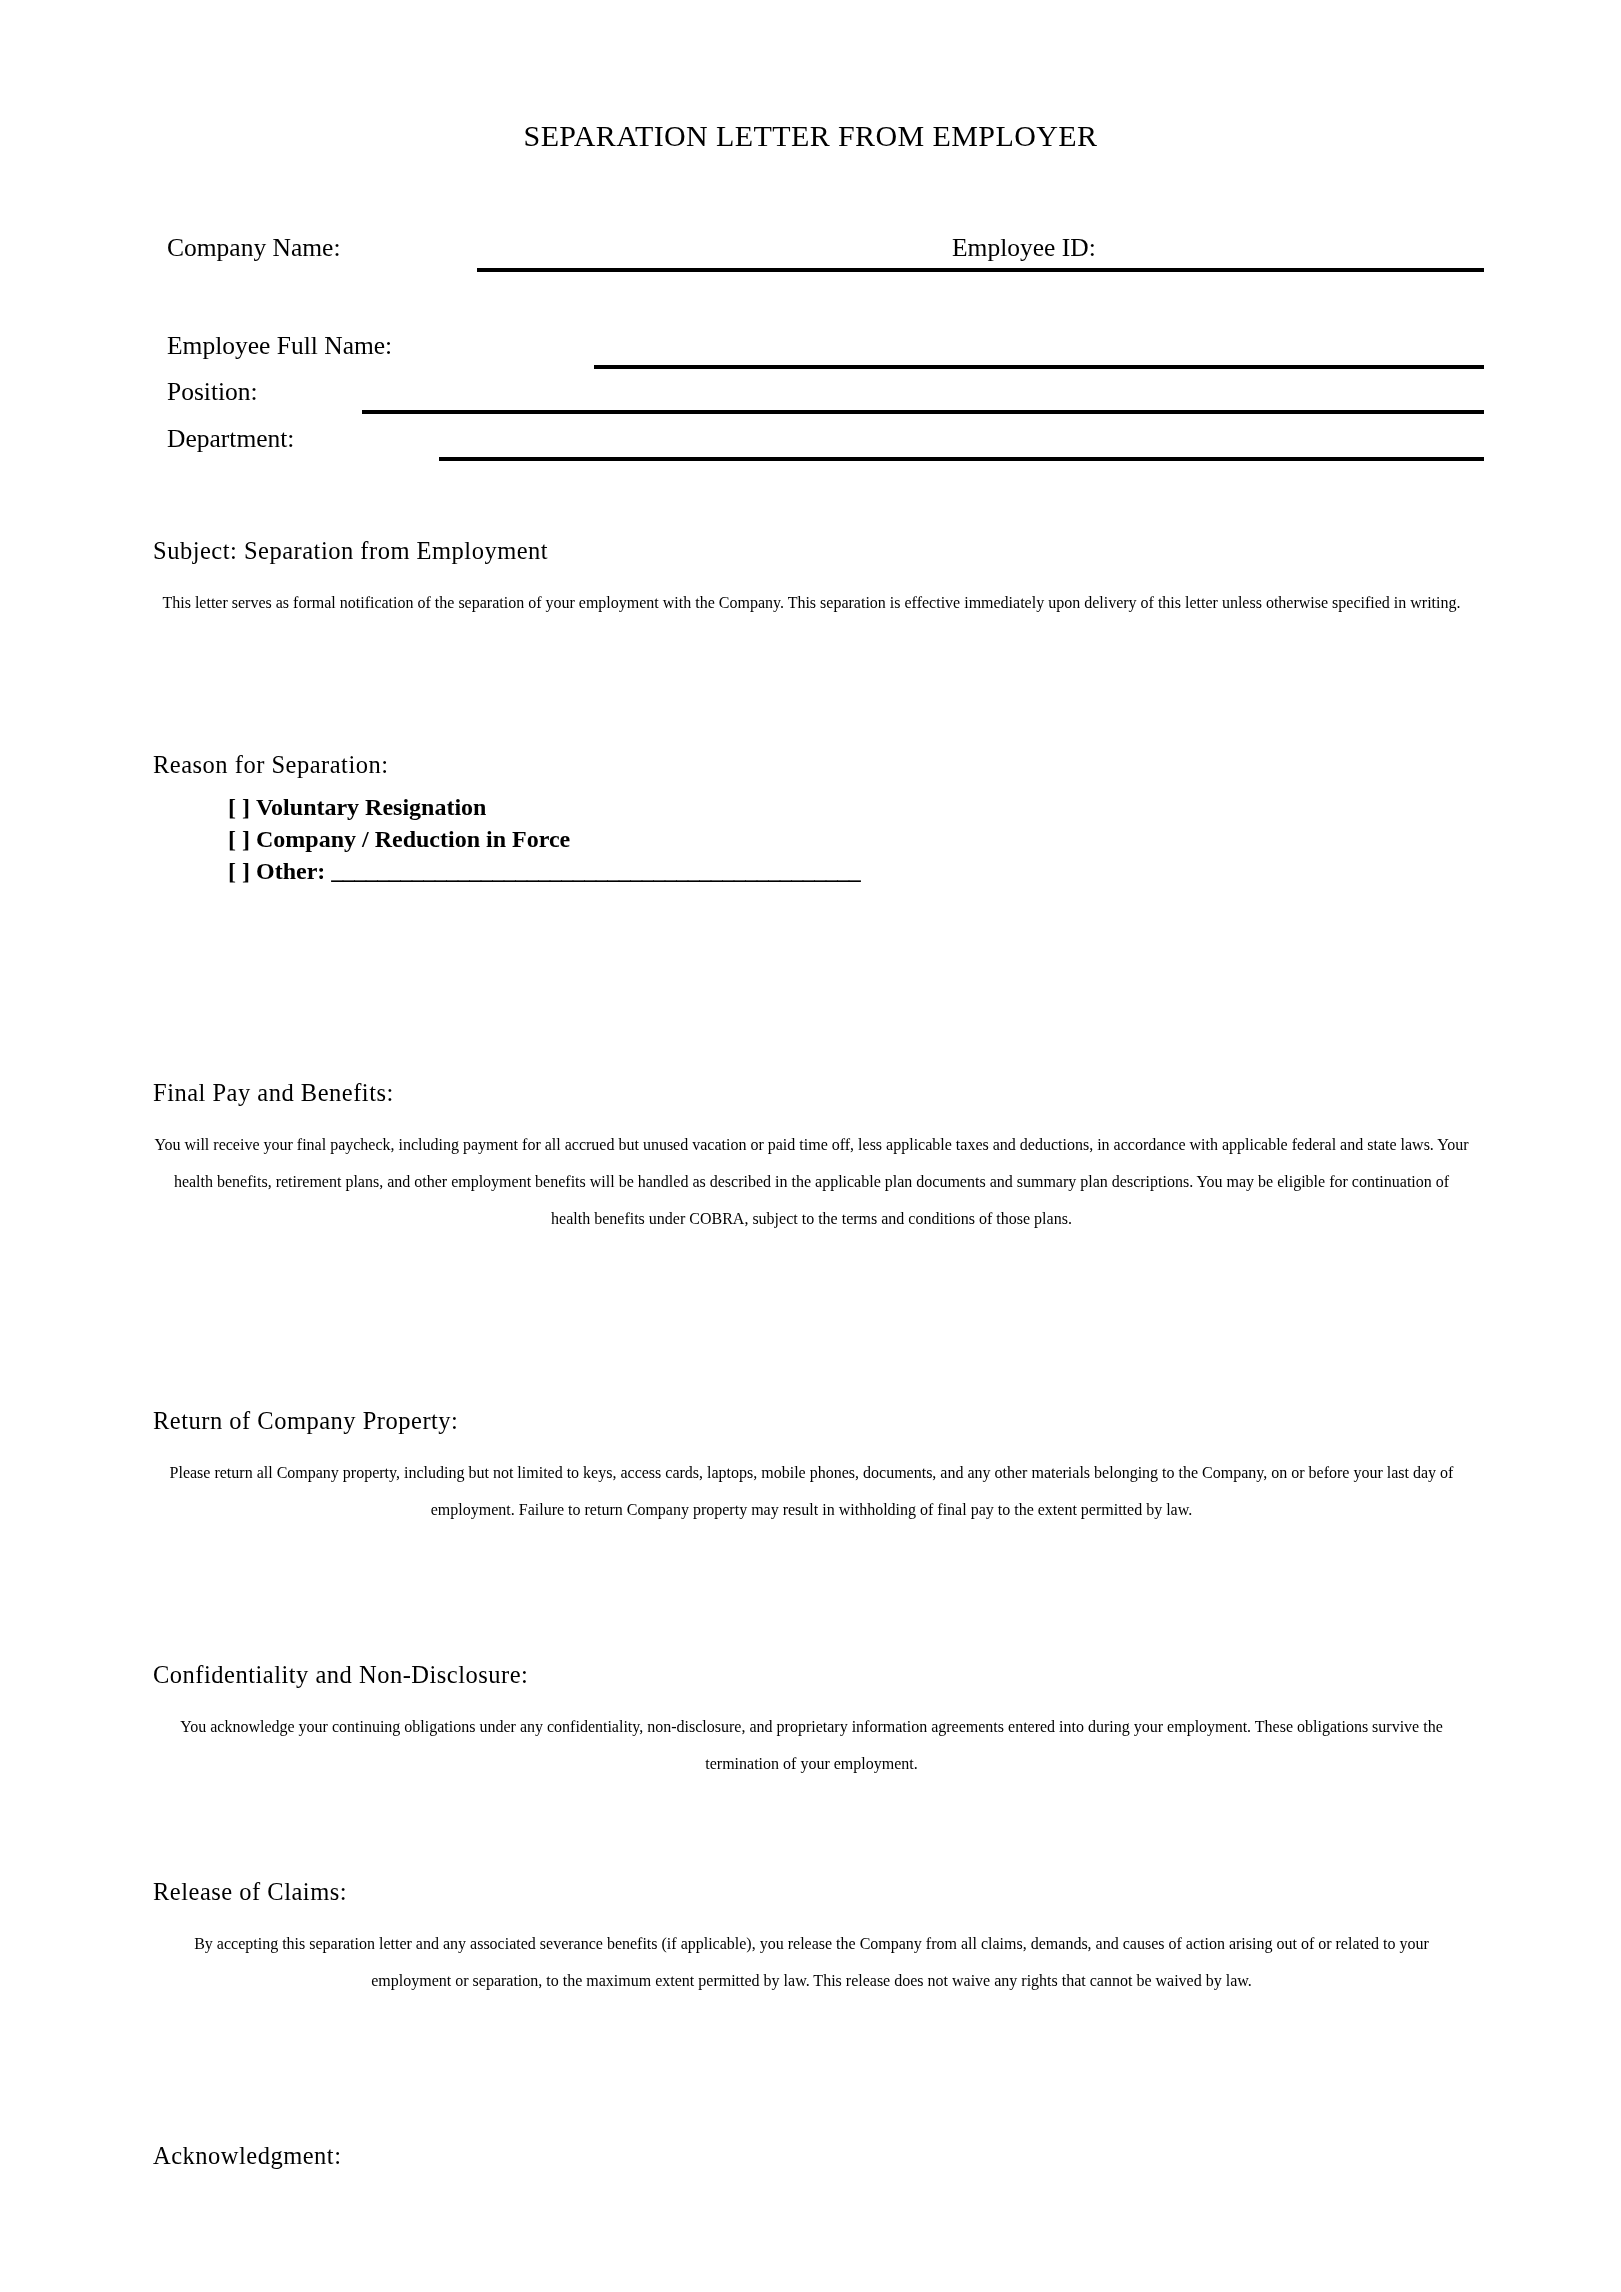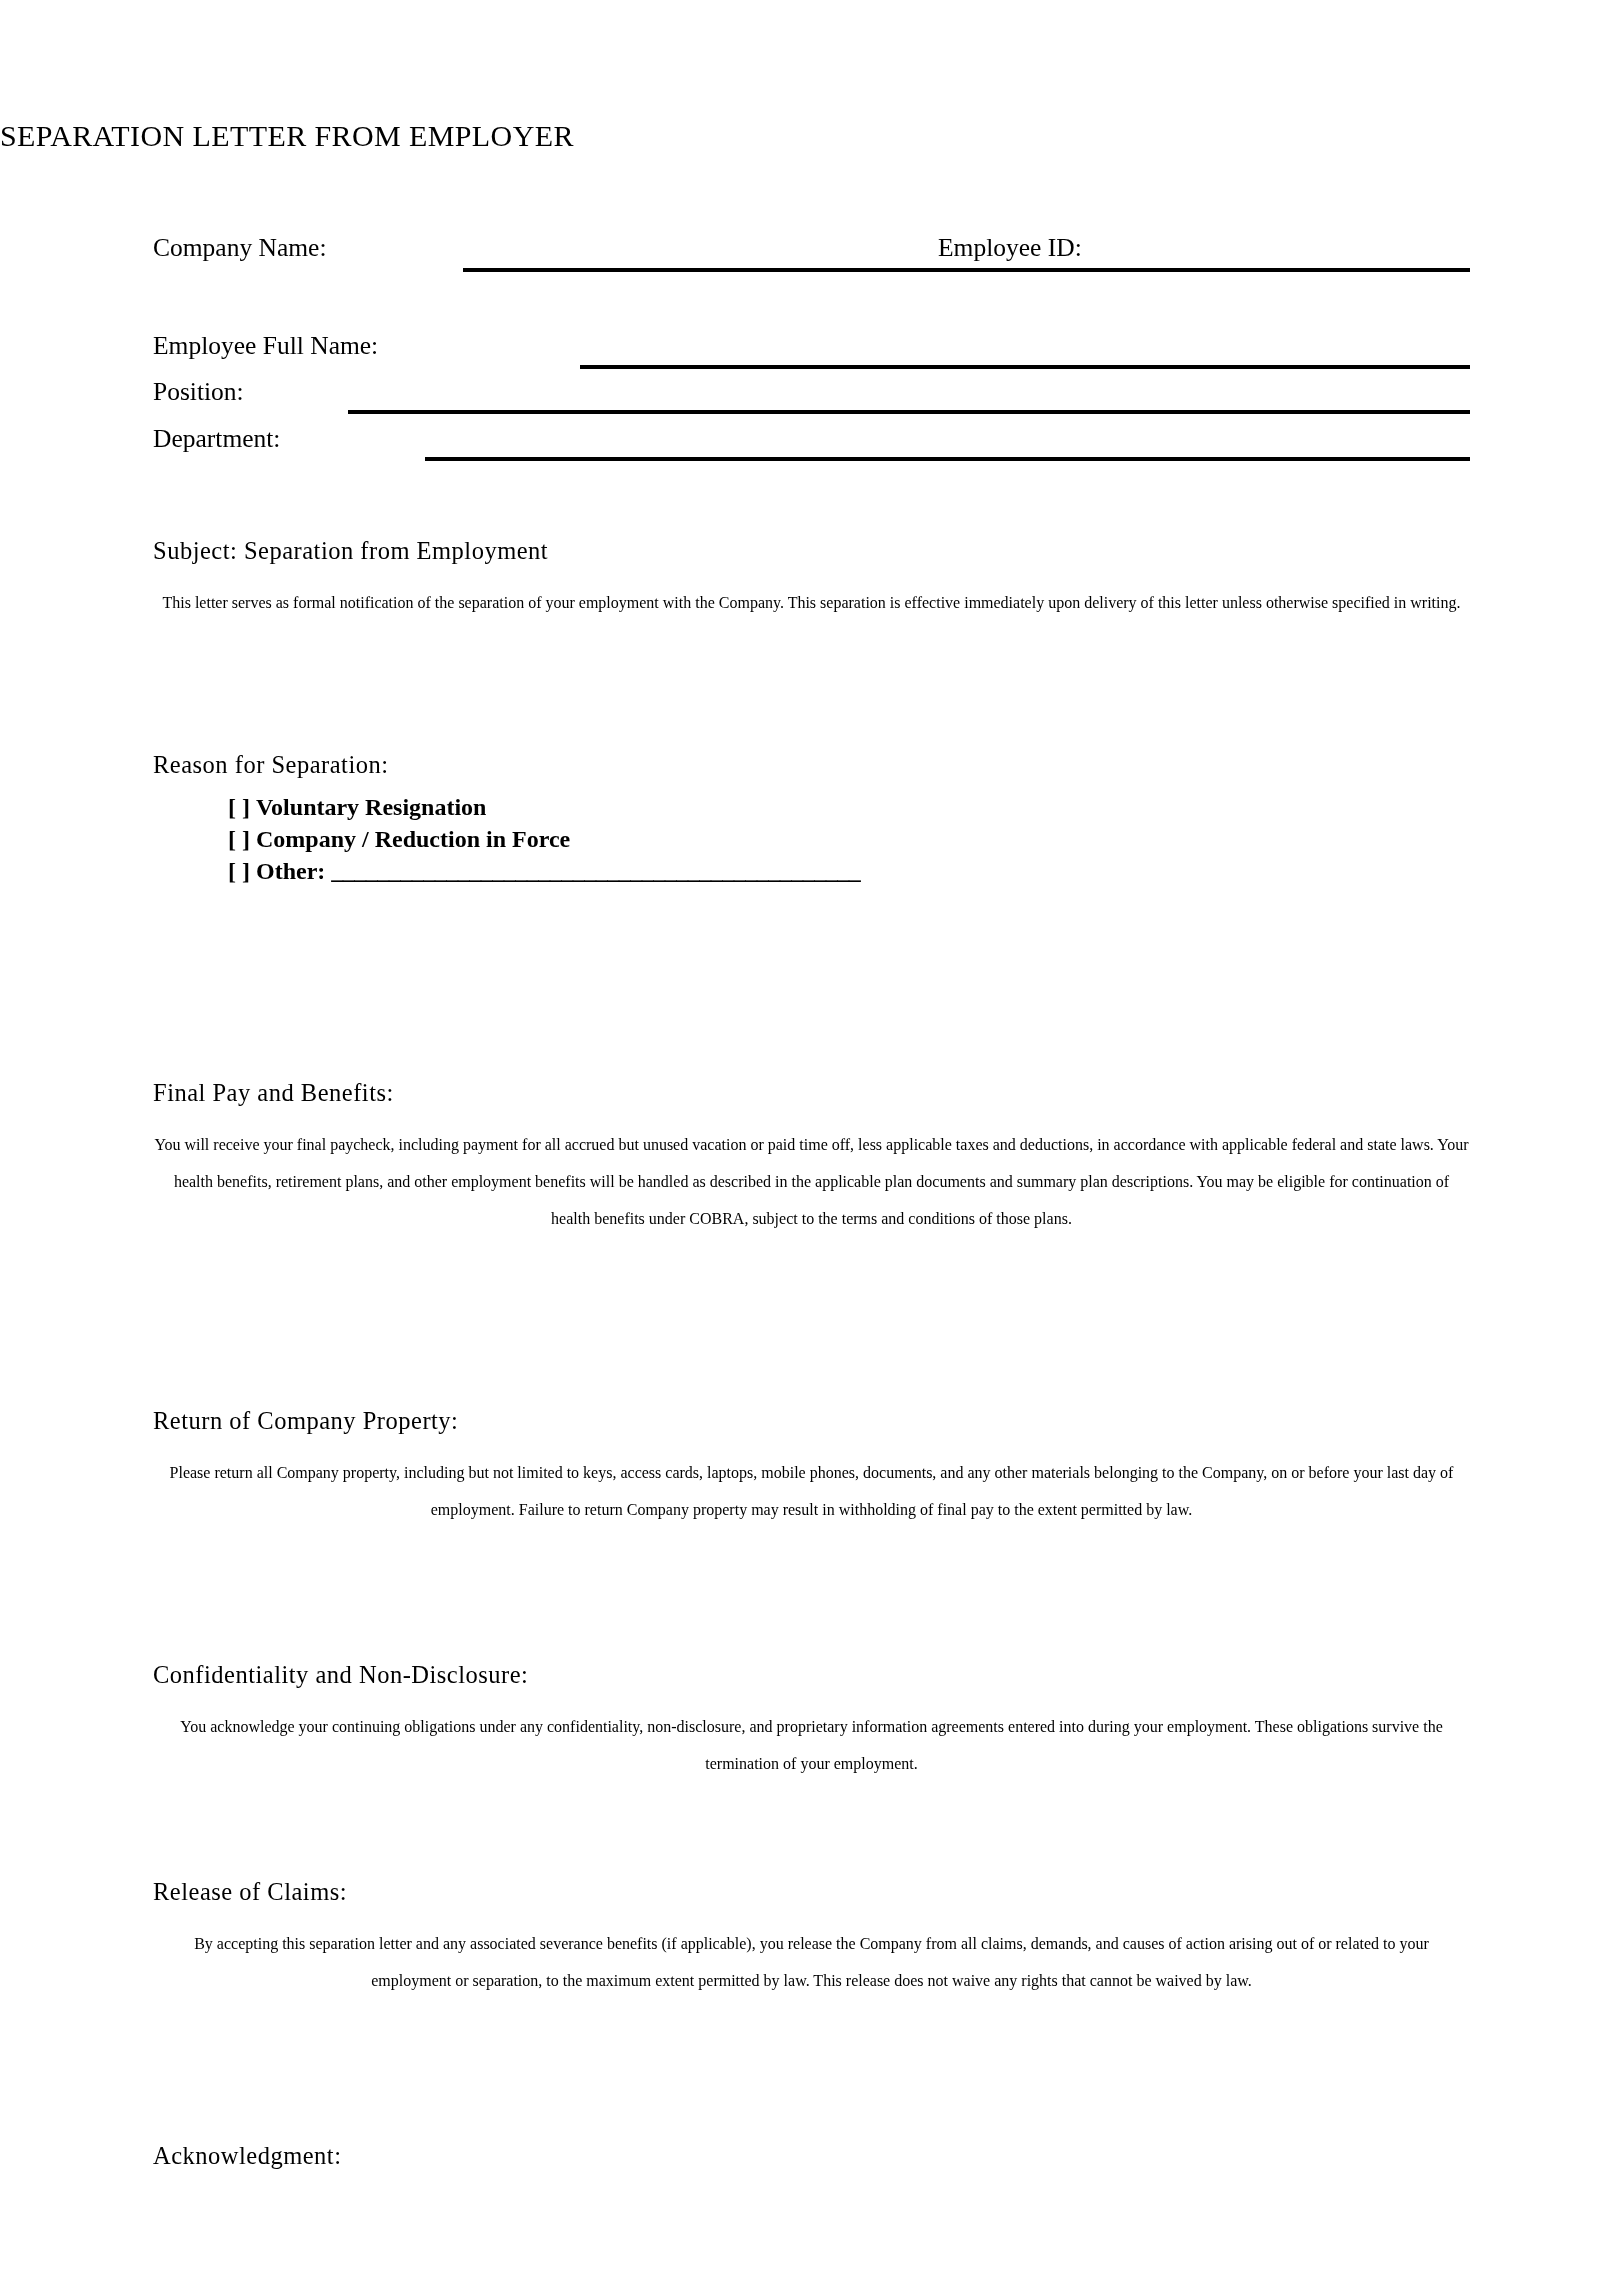--- a/index.html
+++ b/index.html
@@ -19,31 +19,31 @@
     overflow: hidden;
     box-sizing: border-box;
   }
 
   
   .doc-title {
     position: absolute;
     top: 118px;
     left: 0;
     width: 1621px;
-    text-align: left;
+    text-align: center;
     font-size: 30px;
     font-weight: normal;
     letter-spacing: 0.4px;
     line-height: 1.2;
   }
 
   
   .field-block {
     position: absolute;
-    left: 153px;
+    left: 167px;
     top: 231px;
     width: 1317px;
   }
   .field-row {
     position: relative;
     height: 46px;
   }
   .field-label {
     position: absolute;
     left: 0;

